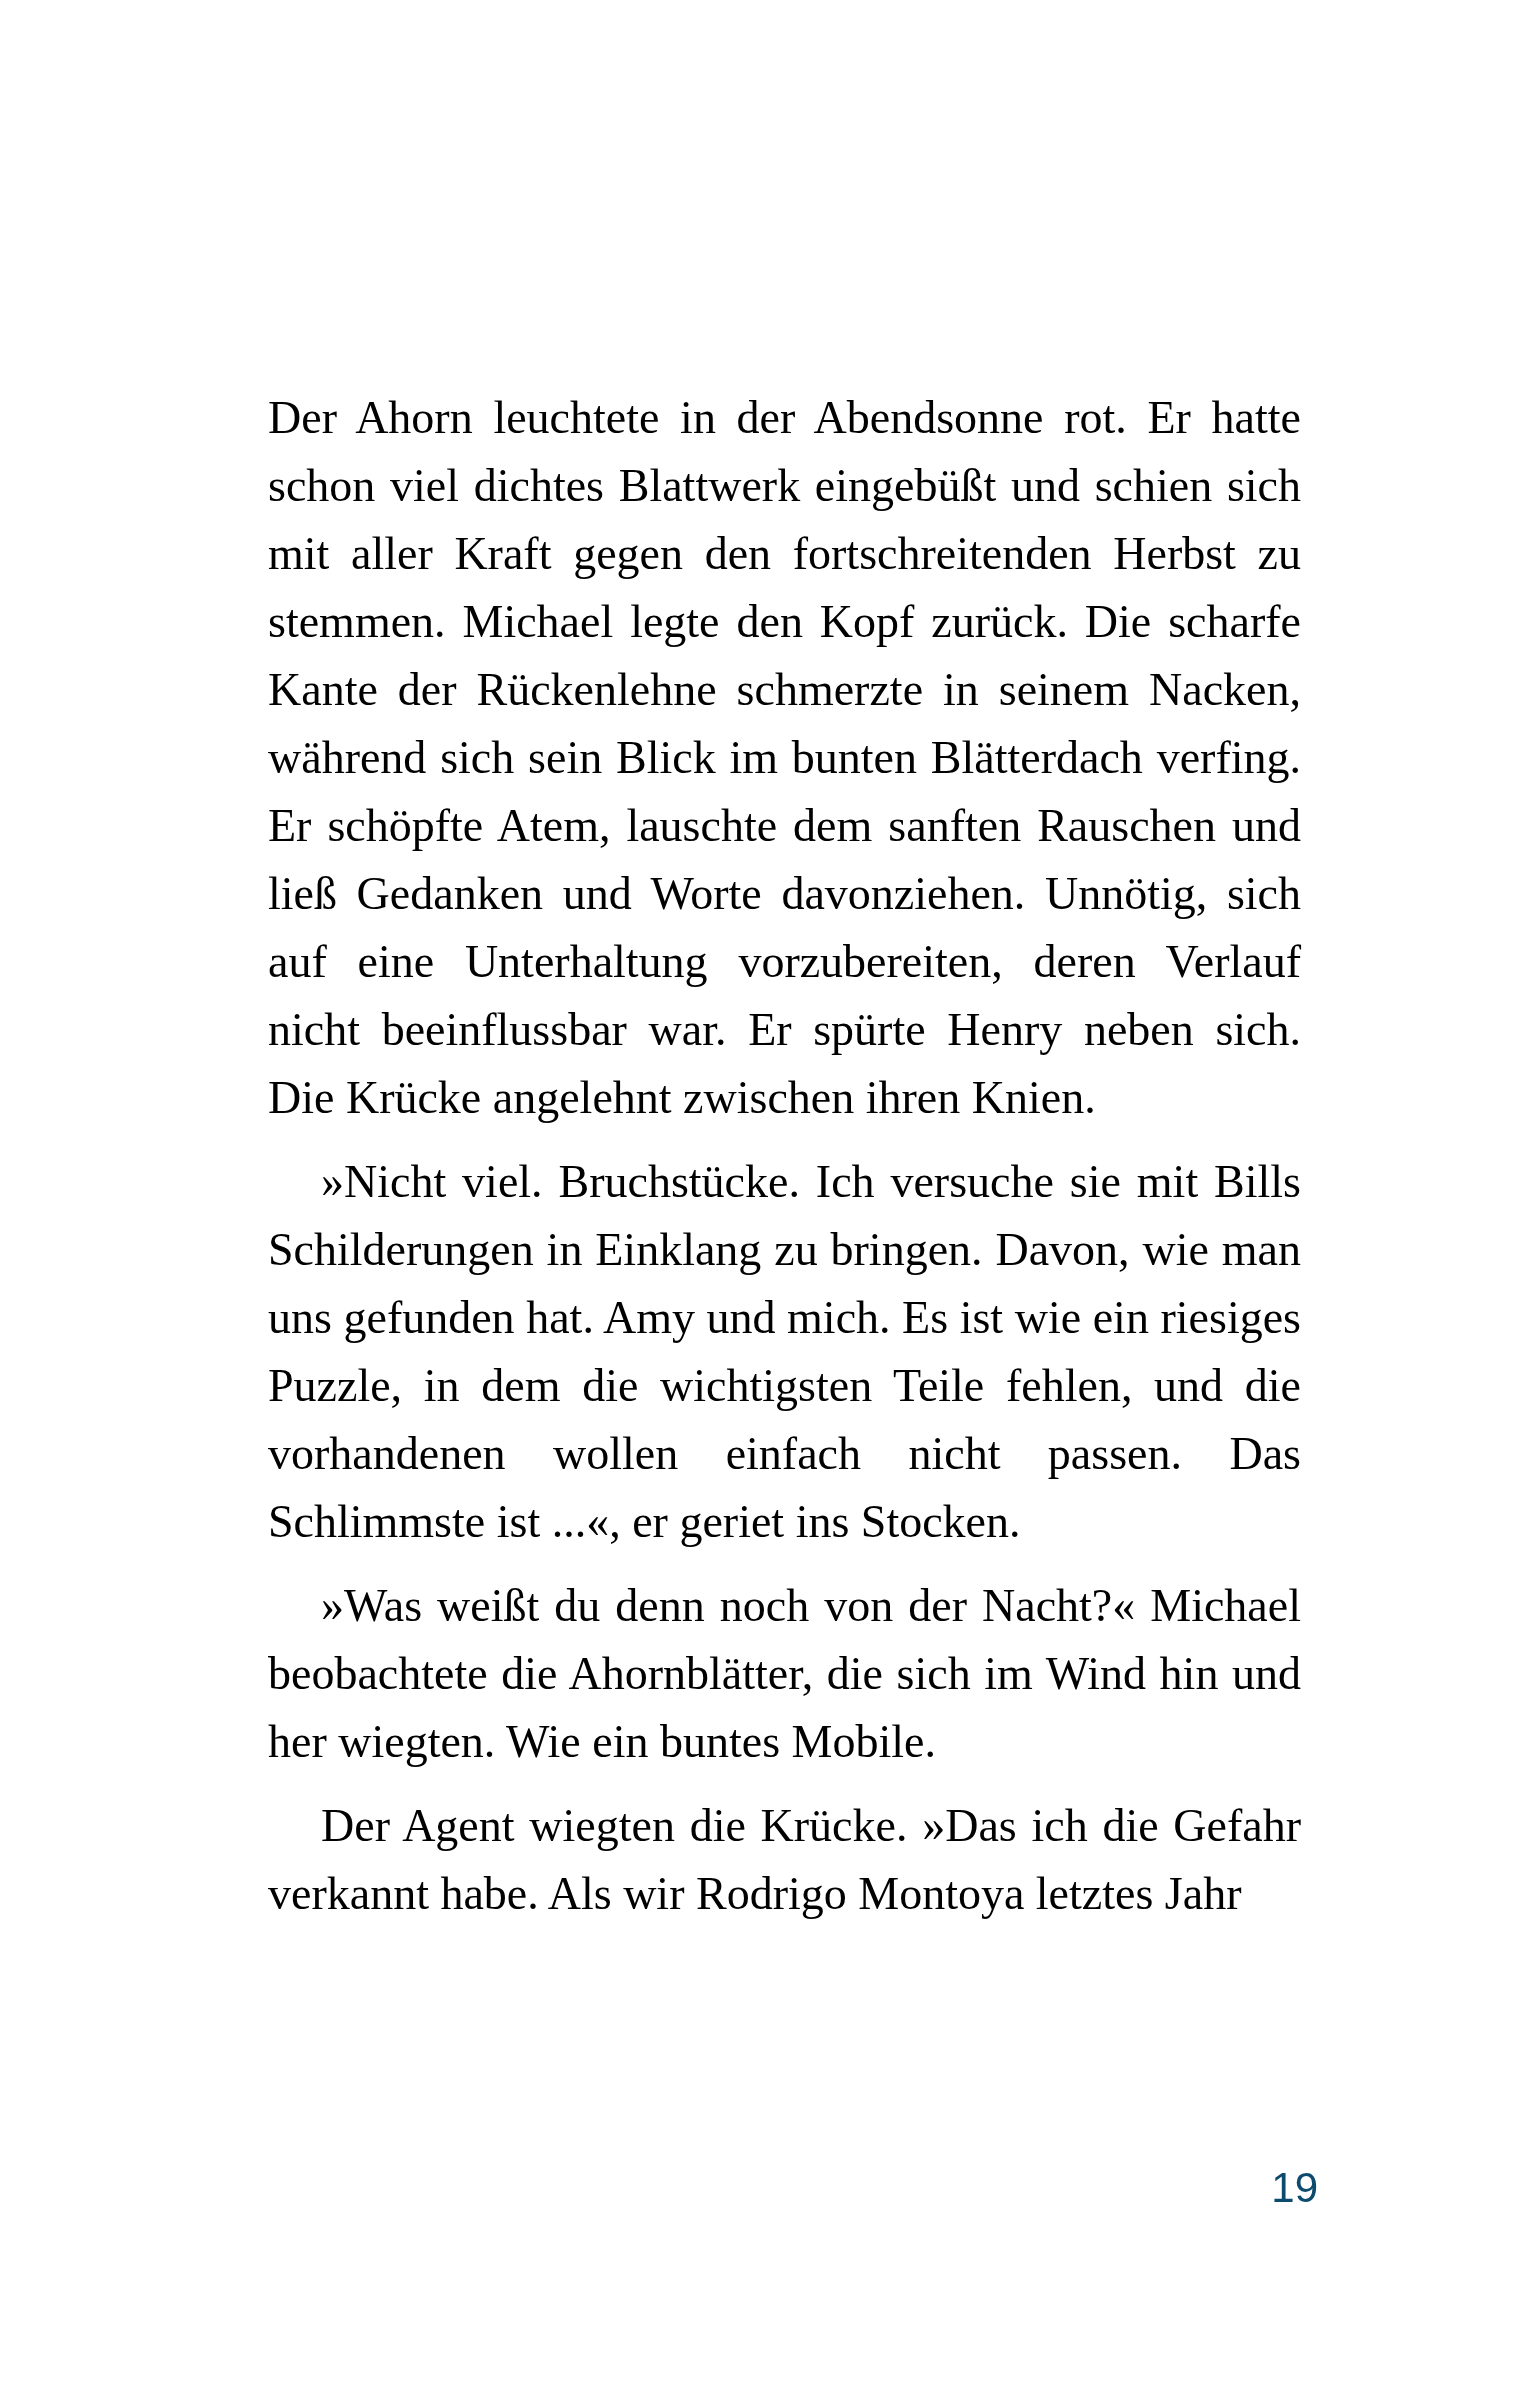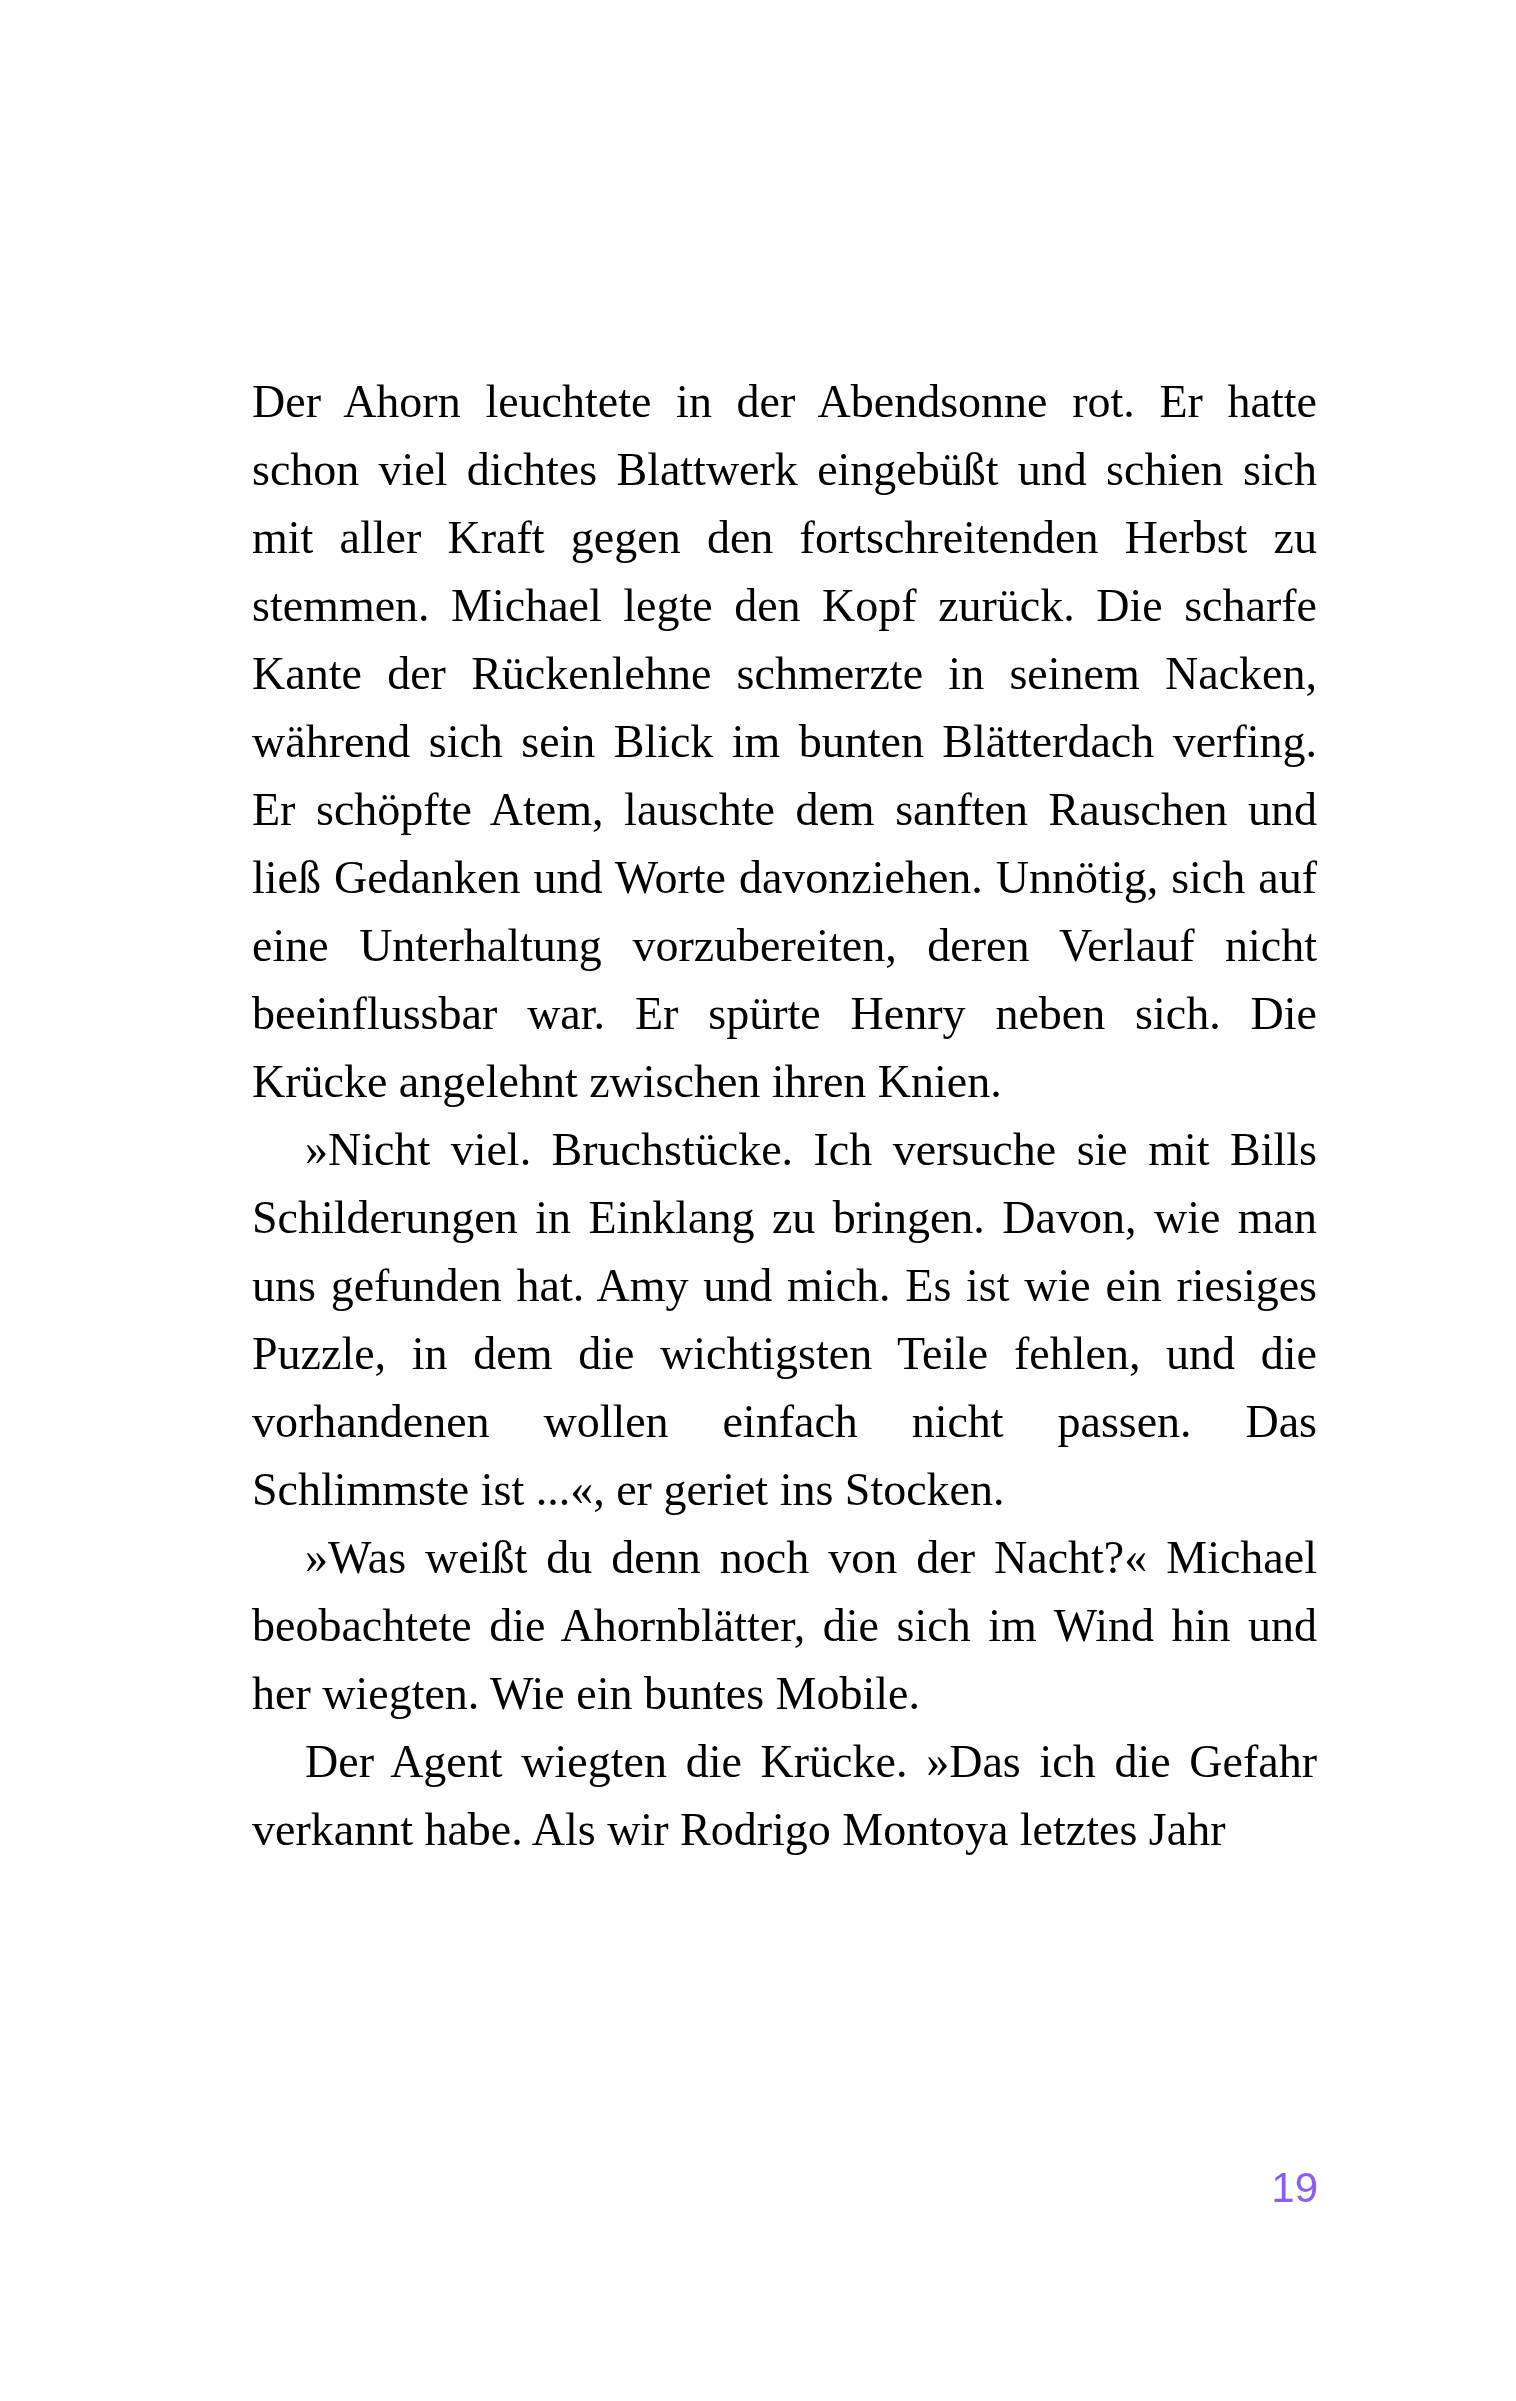--- a/index.html
+++ b/index.html
@@ -19,35 +19,35 @@
   .text-block {
     position: absolute;
     left: 252px;
     top: 368px;
     width: 1065px;
     font-size: 46px;
     line-height: 68px;
     text-align: justify;
   }
   .text-block p {
-    margin: 0;
+    margin: 16px;
     padding: 0;
     text-indent: 53px;
   }
   .text-block p.first {
     text-indent: 0;
   }
   .page-number {
     position: absolute;
     top: 2161px;
     right: 199px;
     font-family: "Liberation Sans", sans-serif;
     font-size: 42px;
     line-height: 53px;
-    color: #8b5cf6;
+    color: #0c4a6e;
     text-align: right;
   }
 </style>
 </head>
 <body>
 
 <div class="page">
 
   <div class="text-block">
     <p class="first">Der Ahorn leuchtete in der Abendsonne rot. Er hatte schon viel dichtes Blattwerk eingebüßt und schien sich mit aller Kraft gegen den fortschreitenden Herbst zu stemmen. Michael legte den Kopf zurück. Die scharfe Kante der Rückenlehne schmerzte in seinem Nacken, während sich sein Blick im bunten Blätterdach verfing. Er schöpfte Atem, lauschte dem sanften Rauschen und ließ Gedanken und Worte davonziehen. Unnötig, sich auf eine Unterhaltung vorzubereiten, deren Verlauf nicht beeinflussbar war. Er spürte Henry neben sich. Die Krücke angelehnt zwischen ihren Knien.</p>

